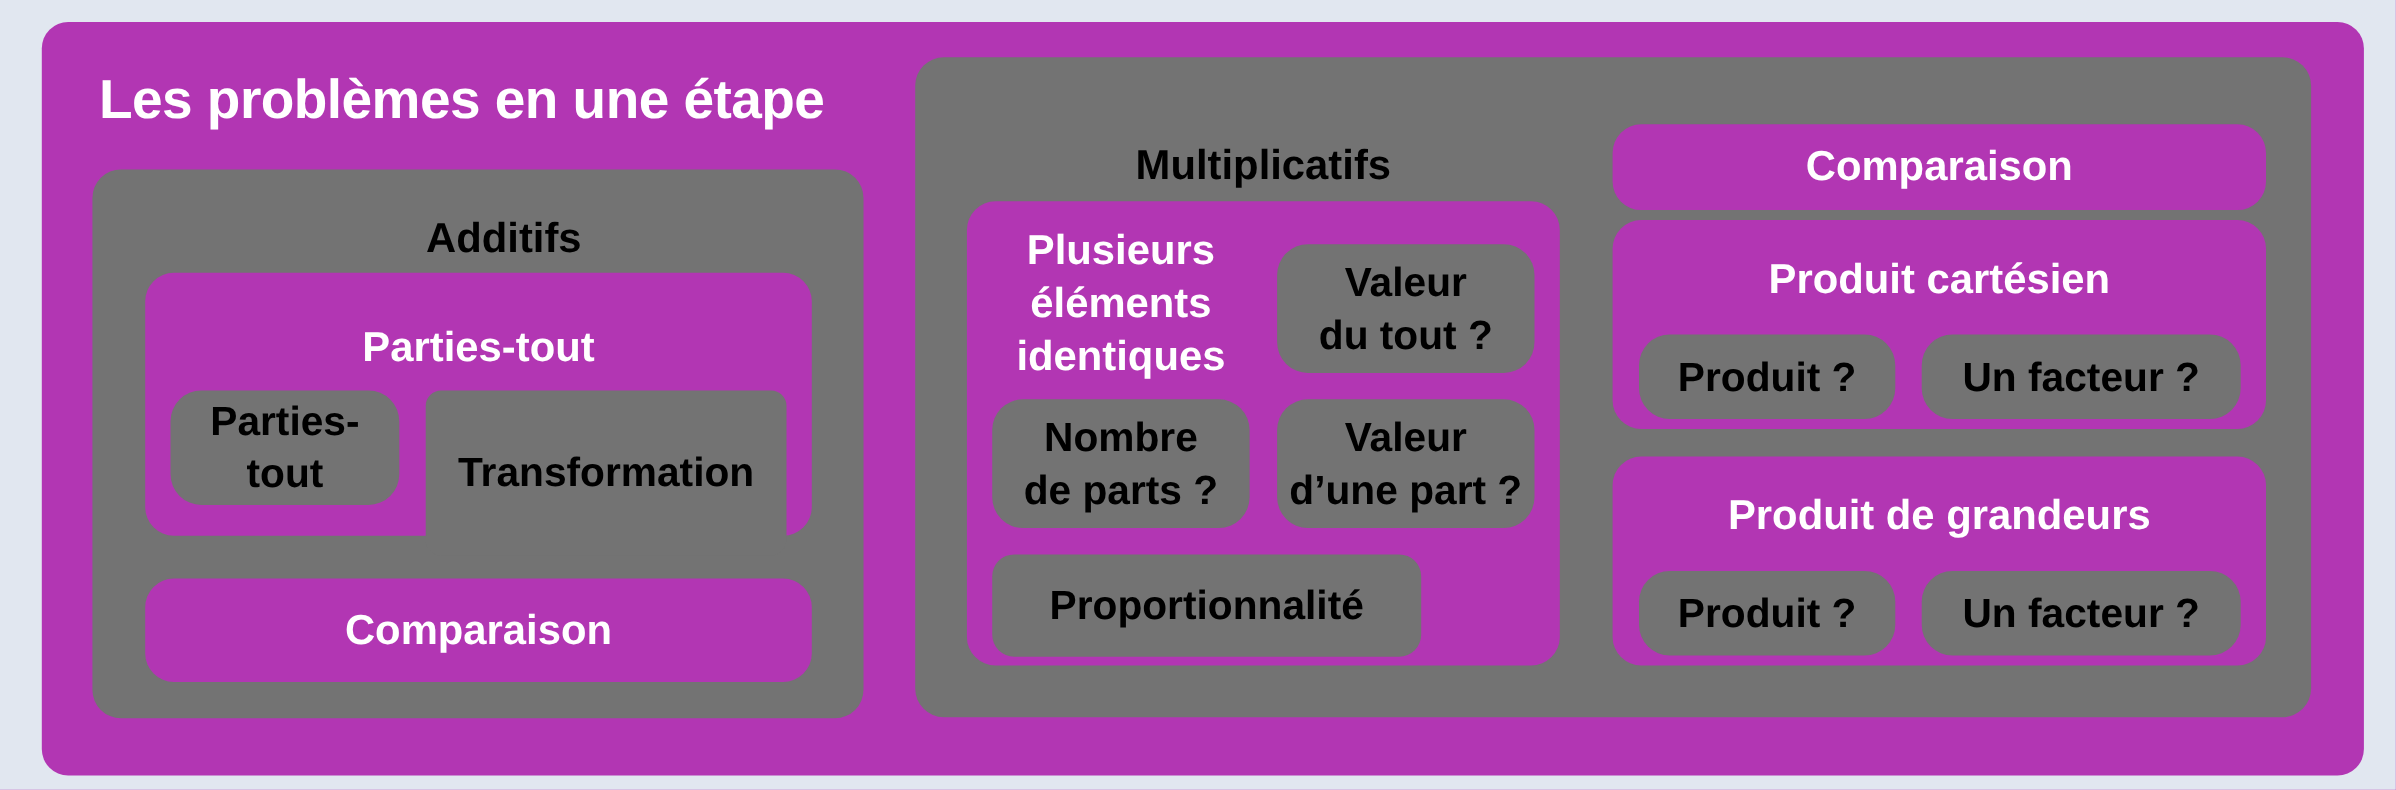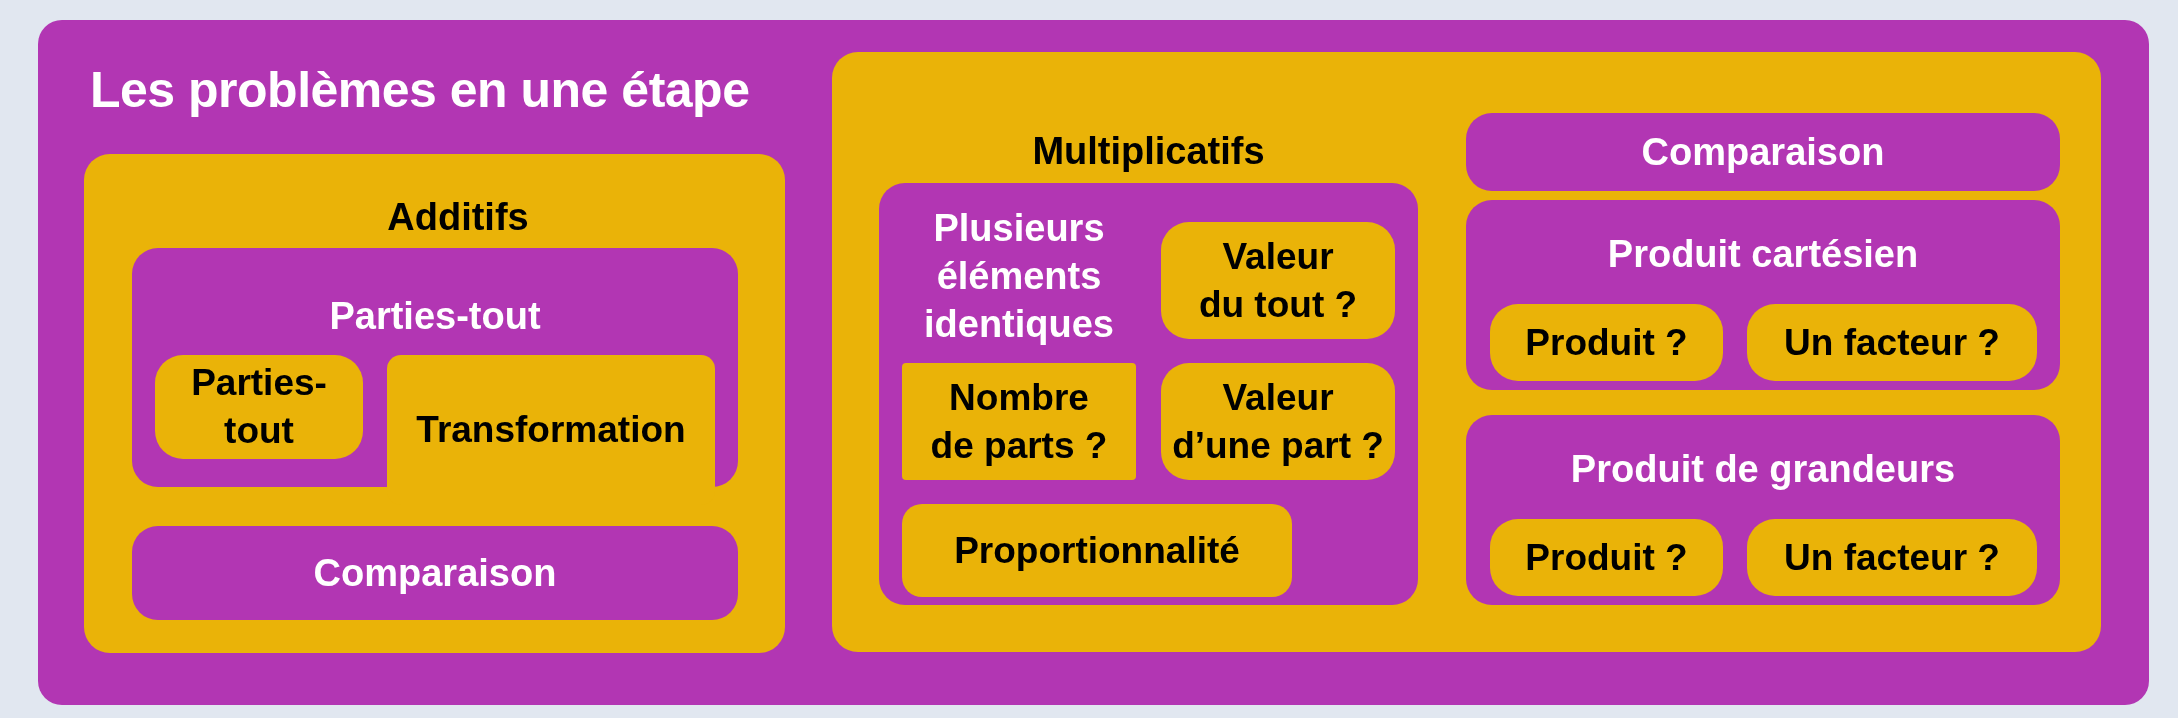--- a/index.html
+++ b/index.html
@@ -3,21 +3,21 @@
 <meta charset="utf-8">
 <style>
   html, body { margin:0; padding:0; }
   body {
     width:2178px; height:718px; position:relative; overflow:hidden;
     background:#E1E7F0;
     font-family:"Liberation Sans", "DejaVu Sans", sans-serif;
   }
   .abs { position:absolute; box-sizing:border-box; }
   .purple { background:#B236B3; }
-  .white { background:#eab308; }
+  .white { background:#737373; }
   .center { display:flex; align-items:center; justify-content:center; text-align:center;margin-top:14px; }
   .wtxt { color:#FFFFFF; font-weight:bold; }
   .btxt { color:#000000; font-weight:bold; }
   .title { font-size:50px; letter-spacing:-0.5px; white-space:nowrap; }
   .h-sec { font-size:38px; }
   .h-box { font-size:38px; line-height:48px;text-align:center; }
   .cell { font-size:37px; line-height:48px; }
 </style>
 </head>
 <body>
@@ -47,21 +47,21 @@
 <div class="abs btxt h-sec center" style="left:879px; top:110px; width:539px; height:54px;">Multiplicatifs</div>
 
 <div class="abs purple" style="left:879px; top:183px; width:539px; height:422px; border-radius:26px;"></div>
 <div class="abs wtxt h-box center" style="left:902px; top:190px; width:234px; height:144px; white-space:pre-line;">Plusieurs
 éléments
 identiques</div>
 <div class="abs white btxt cell center" style="left:1161px; top:208px; width:234px; height:117px; border-radius:28px; white-space:pre-line;">
   <span>Valeur
 du tout ?</span>
 </div>
-<div class="abs white btxt cell center" style="left:902px; top:349px; width:234px; height:117px; border-radius:4px; white-space:pre-line;">
+<div class="abs white btxt cell center" style="left:902px; top:349px; width:234px; height:117px; border-radius:28px; white-space:pre-line;">
   <span>Nombre
 de parts ?</span>
 </div>
 <div class="abs white btxt cell center" style="left:1161px; top:349px; width:234px; height:117px; border-radius:28px; white-space:pre-line;">
   <span>Valeur
 d’une part ?</span>
 </div>
 <div class="abs white btxt cell center" style="left:902px; top:490px; width:390px; height:93px; border-radius:20px;">
   <span>Proportionnalité</span>
 </div>

